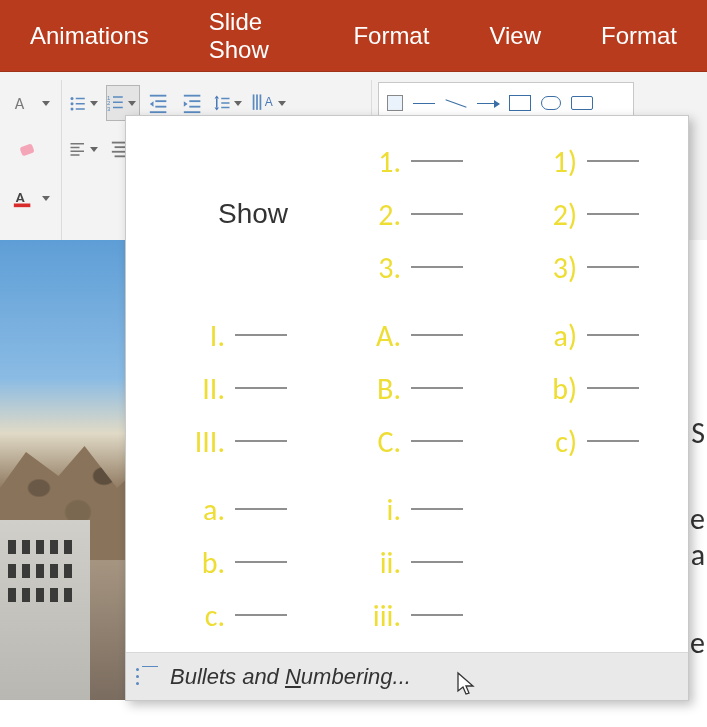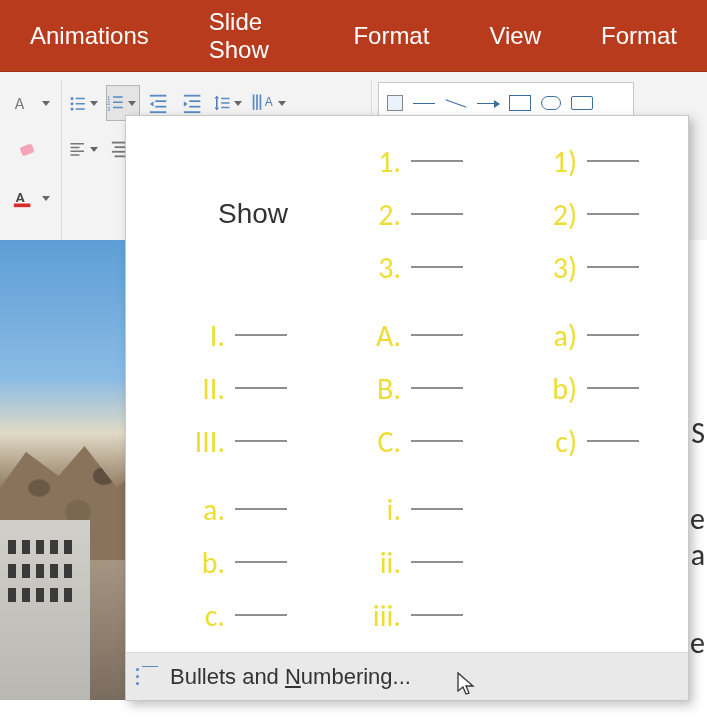--- a/index.html
+++ b/index.html
@@ -164,20 +164,21 @@
     left:0;right:0;bottom:0;
     height:48px;
     border-top:1px solid #d8d8d8;
     background:#e9e9e9;
     display:flex;
     align-items:center;
     padding-left:10px;
     font-size:22px;
     color:#333;
     gap:12px;
+    font-style:italic;
   }
   .dd-footer .under { text-decoration: underline; }
   .list-icon {
     width:22px;height:22px;position:relative;
   }
   .list-icon span{
     position:absolute;left:6px;right:0;height:0;border-top:1px solid #5a8ac0;
   }
   .list-icon span:nth-child(1){top:3px}
   .list-icon span:nth-child(2){top:10px}

